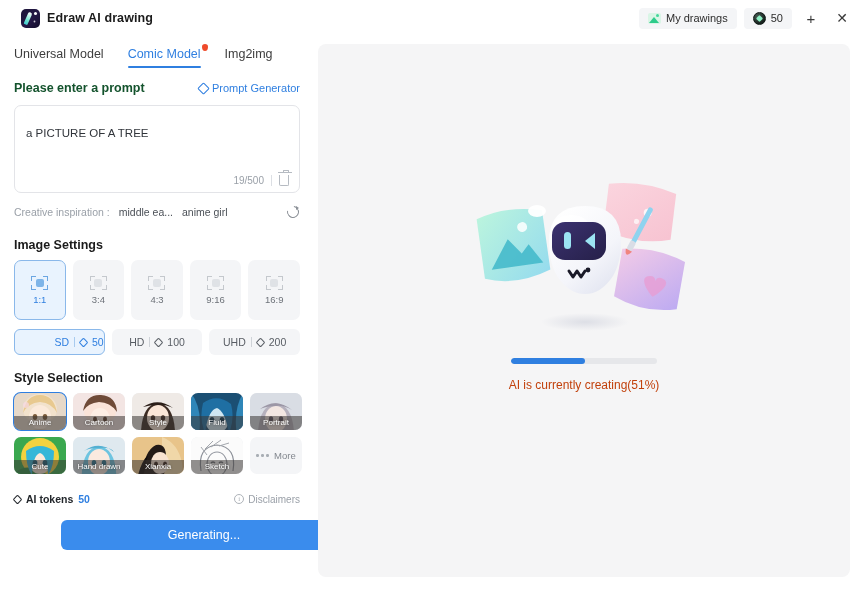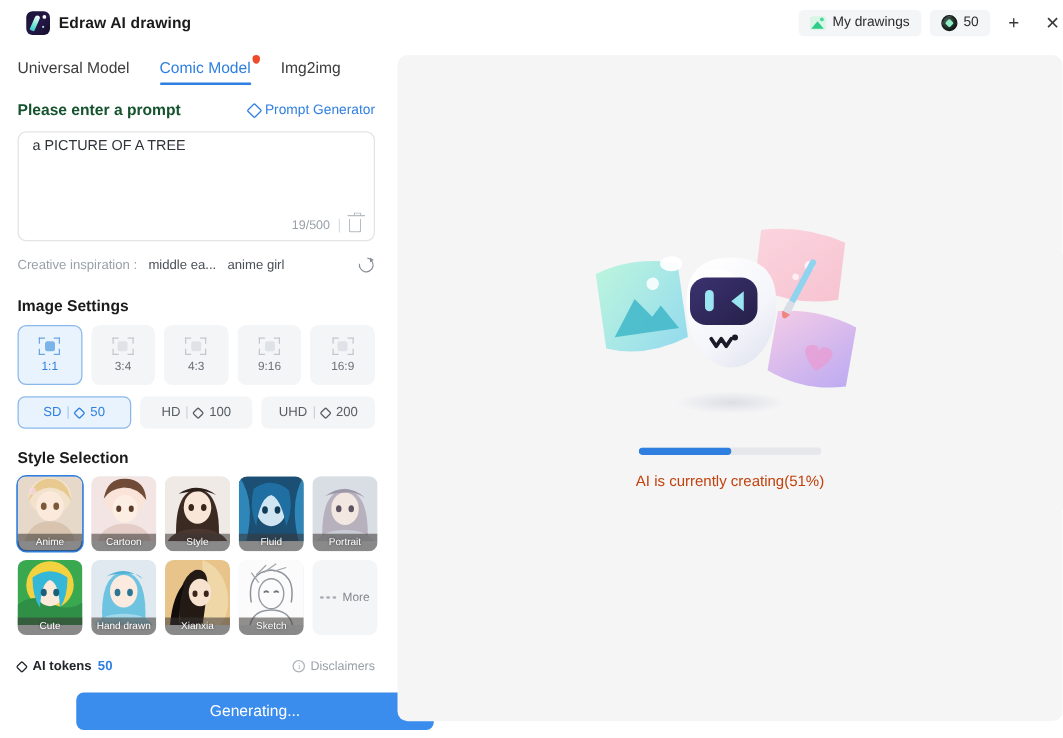--- a/index.html
+++ b/index.html
@@ -127,21 +127,21 @@
   .ico-diamond {
     width: 9px; height: 9px; flex: none;
     border: 1.1px solid currentColor; transform: rotate(45deg);
     border-radius: 1.5px;
   }
   .ico-diamond.small { width: 7px; height: 7px; border-width: 1px; }
 
   .prompt-box {
     margin-top: 7px;
     height: 88px; border: 1px solid #e3e4e8; border-radius: 7px;
-    background: #ffffff; position: relative; padding: 4px 11px;
+    background: #ffffff; position: relative; padding: 20px 11px;
   }
   .prompt-text {
     font-size: 11.5px; color: #30343a; line-height: 1.35;
     width: 100%; border: none; outline: none; resize: none;
     font-family: inherit; background: transparent; height: 52px;
   }
   .prompt-foot {
     position: absolute; right: 10px; bottom: 6px;
     display: flex; align-items: center; gap: 7px;
     font-size: 10px; color: #9aa0a8;
@@ -186,21 +186,21 @@
   }
 
   .block-title {
     font-size: 12.5px; font-weight: bold; color: #1b1b1b;
     margin-top: 16px; margin-bottom: 8px;
   }
 
   
   .ratio-row { display: flex; gap: 7px; }
   .ratio {
-    width: 52px; height: 48px; border-radius: 7px;
+    width: 52px; height: 60px; border-radius: 7px;
     background: #f4f5f7; border: 1px solid transparent;
     display: flex; flex-direction: column;
     align-items: center; justify-content: center; gap: 4px;
     cursor: pointer;
   }
   .ratio.sel { background: #e9f3fe; border-color: #8ab8ea; }
   .ratio-glyph {
     width: 17px; height: 14px; position: relative;
   }
   .ratio-glyph i {
@@ -222,34 +222,34 @@
   .ratio.sel .ratio-label { color: #2f7fe0; }
 
   
   .qual-row { display: flex; gap: 7px; margin-top: 9px; }
   .qual {
     height: 26px; border-radius: 6px;
     background: #f4f5f7; border: 1px solid transparent;
     display: flex; align-items: center; justify-content: center; gap: 5px;
     font-size: 10.5px; color: #585d64; cursor: pointer;
   }
-  .qual:nth-child(1){ width: 93px; }
+  .qual:nth-child(1){ width: 93px; justify-content: flex-end; }
   .qual:nth-child(2){ width: 93px; }
   .qual:nth-child(3){ width: 93px; }
   .qual.sel { background: #e9f3fe; border-color: #8ab8ea; color: #2f7fe0; }
   .qual .vbar2 { width: 1px; height: 10px; background: #cfd3d8; }
   .qual.sel .vbar2 { background: #a8cbef; }
 
   
   .style-grid {
     display: grid; grid-template-columns: repeat(5, 52px);
     gap: 7px;
   }
   .style-cell {
-    width: 52px; height: 60px; border-radius: 7px;
+    width: 52px; height: 37px; border-radius: 7px;
     position: relative; overflow: hidden; cursor: pointer;
     background: #eceef1;
   }
   .style-cell.sel { outline: 2px solid #2f7fe0; outline-offset: -1px; }
   .style-thumb { position: absolute; inset: 0; }
   .style-label {
     position: absolute; left: 0; right: 0; bottom: 0; height: 14px;
     background: rgba(58,55,53,.55);
     color: #fff; font-size: 8px; line-height: 14px;
     text-align: center; white-space: nowrap; overflow: hidden;

